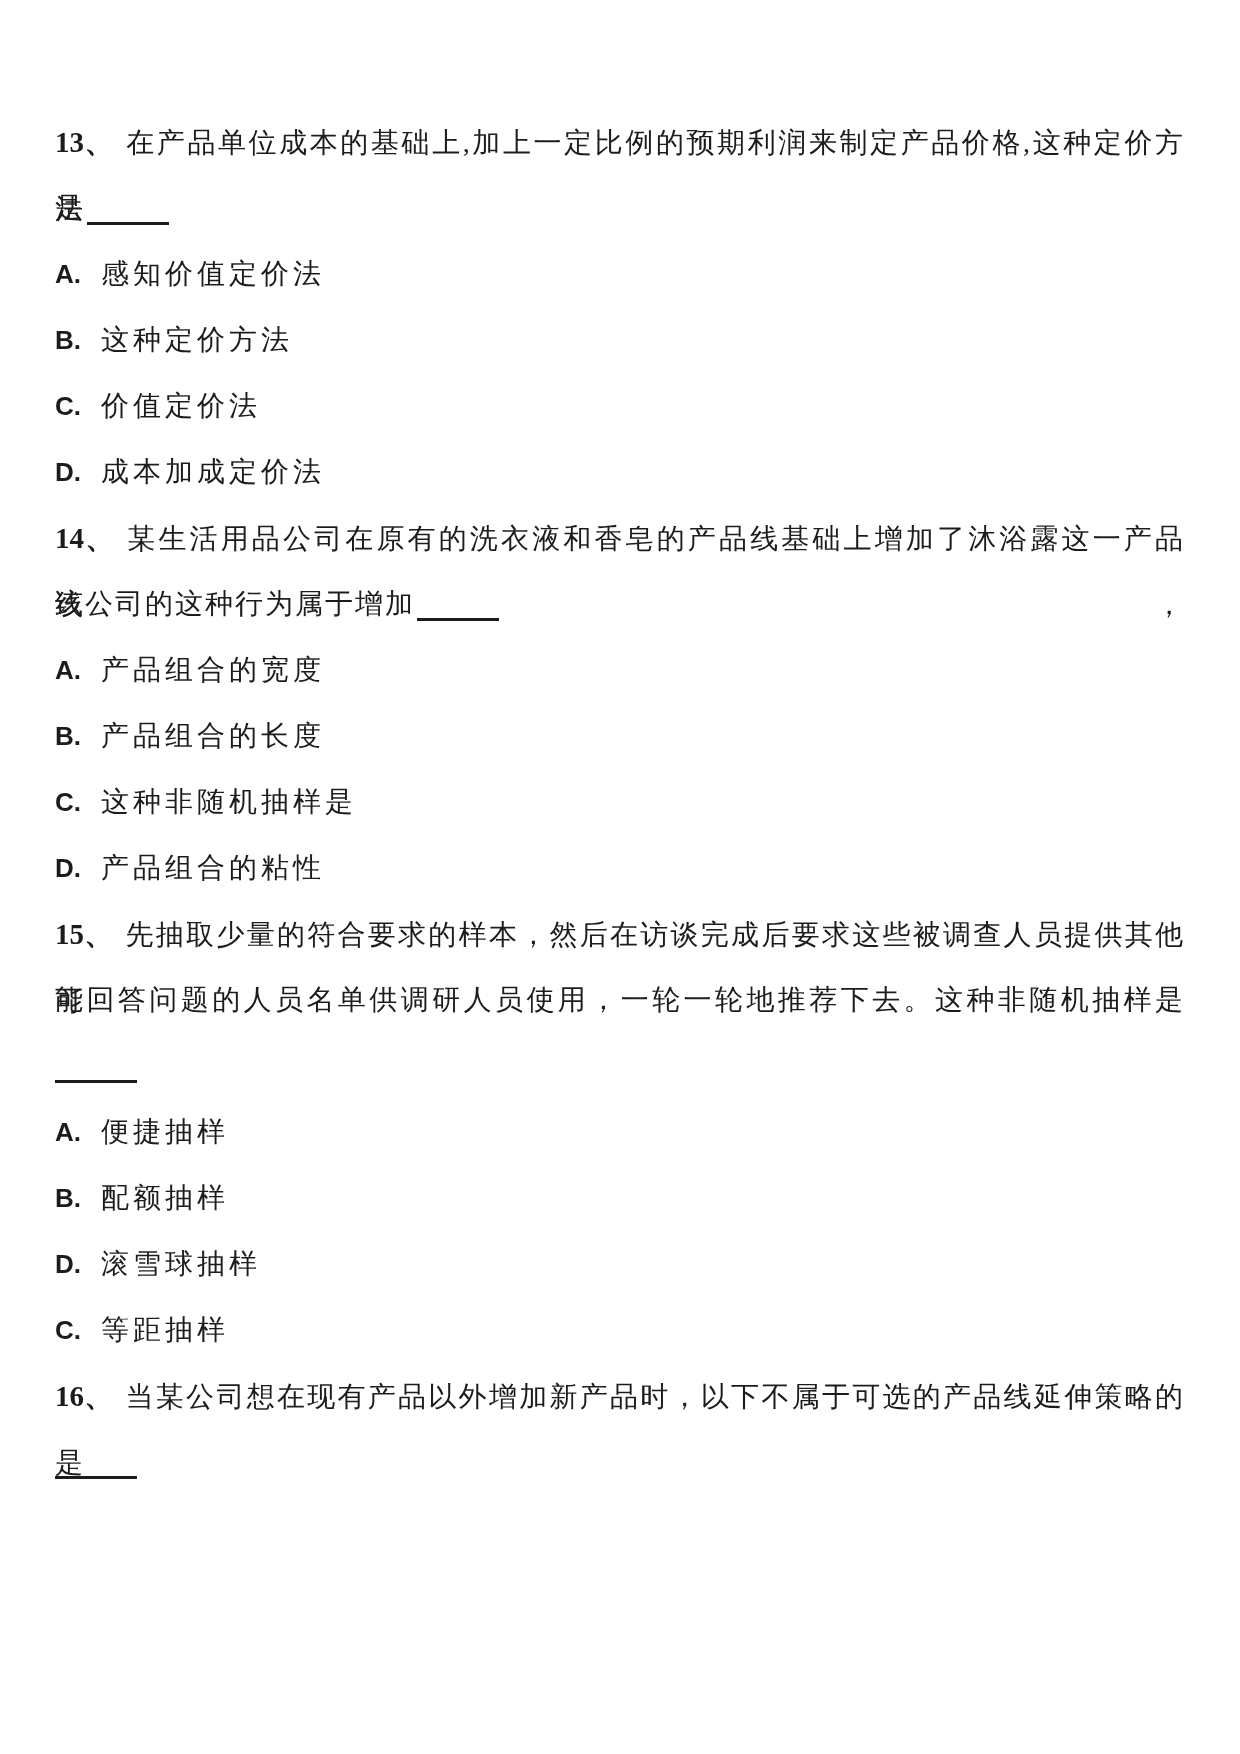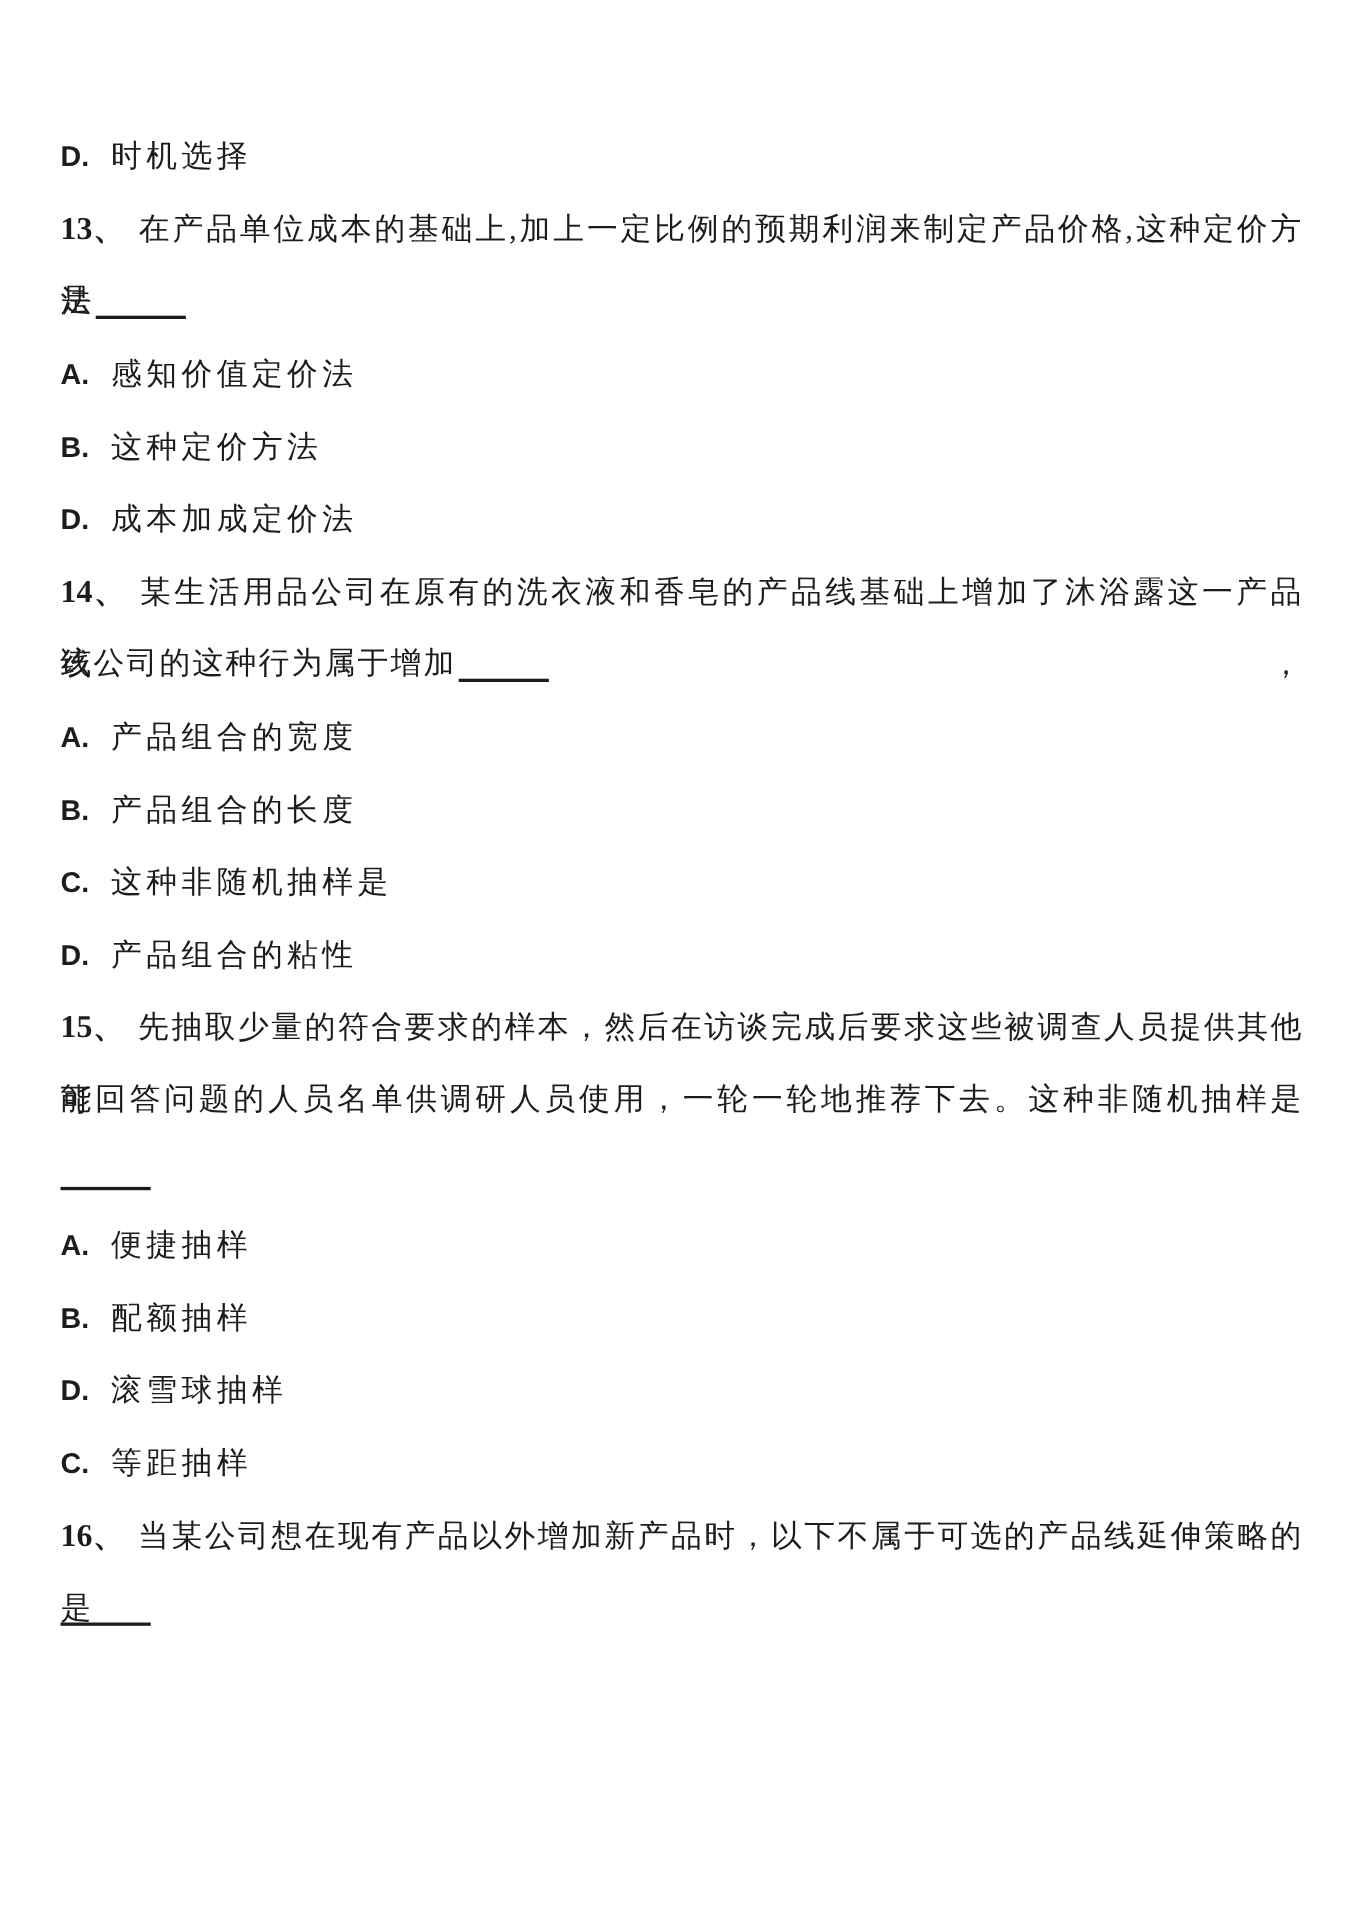--- a/index.html
+++ b/index.html
@@ -58,35 +58,35 @@
     height: 30px;
     vertical-align: -8px;
     margin-left: 2px;
   }
 </style>
 </head>
 <body>
 
 <div class="page">
 
-  <div class="row">
-    <span class="opt-label">D.</span><span class="opt-text">时机选择</span>
-  </div>
 
   <div class="row jline">
     <span class="qnum">13、</span><span class="stem-text">在产品单位成本的基础上,加上一定比例的预期利润来制定产品价格,这种定价方法</span>
   </div>
   <div class="row">
     <span class="stem-text">是</span><span class="blank"></span>
   </div>
   <div class="row">
     <span class="opt-label">A.</span><span class="opt-text">感知价值定价法</span>
   </div>
   <div class="row">
     <span class="opt-label">B.</span><span class="opt-text">这种定价方法</span>
+  </div>
+  <div class="row">
+    <span class="opt-label">C.</span><span class="opt-text">价值定价法</span>
   </div>
   <div class="row">
     <span class="opt-label">D.</span><span class="opt-text">成本加成定价法</span>
   </div>
 
   <div class="row jline">
     <span class="qnum">14、</span><span class="stem-text">某生活用品公司在原有的洗衣液和香皂的产品线基础上增加了沐浴露这一产品线，</span>
   </div>
   <div class="row">
     <span class="stem-text">该公司的这种行为属于增加</span><span class="blank"></span>

